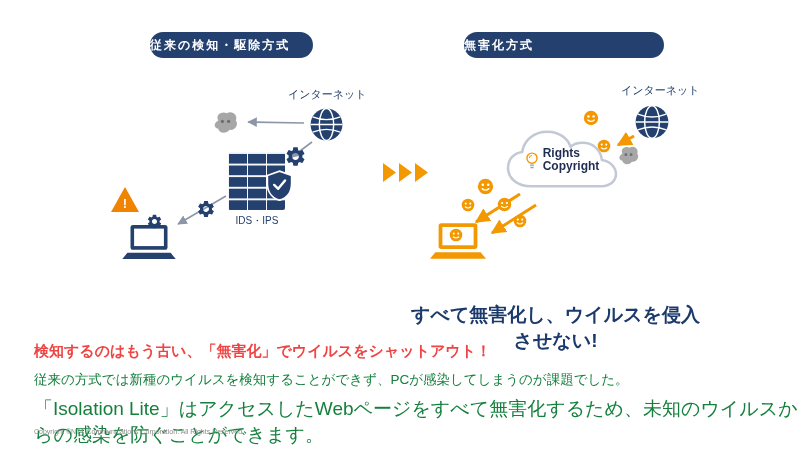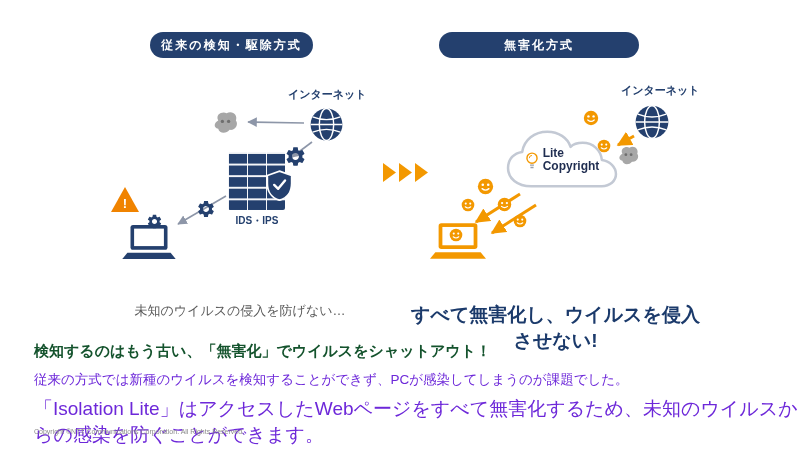--- a/index.html
+++ b/index.html
@@ -4,25 +4,25 @@
 <style>
   *{margin:0;padding:0;box-sizing:border-box}
   html,body{background:#fff}
   body{width:800px;height:450px;overflow:hidden;font-family:"Liberation Sans","DejaVu Sans",sans-serif}
   .stage{position:relative;width:800px;height:450px;background:#ffffff}
   svg.connectors{position:absolute;left:0;top:0;z-index:1;pointer-events:none}
   .icon{position:absolute;z-index:2;display:block}
   .z3{z-index:3}
 
   .badge{position:absolute;z-index:2;background:#24406e;color:#fff;border-radius:14px;
-         display:flex;align-items:center;justify-content:center;font-size:12px;font-weight:bold;letter-spacing:2px}
+         display:flex;align-items:center;font-size:12px;font-weight:bold;letter-spacing:2px}
   .b-left{left:150px;top:32px;width:163px;height:26px}
-  .b-right{left:439px;top:32px;width:200px;height:26px}
-
-  .navy-label{position:absolute;z-index:2;color:#24406e;font-weight:bold;font-size:11px}
+  .b-right{left:464px;top:32px;width:200px;height:26px}
+
+  .navy-label{position:absolute;z-index:2;color:#24406e;font-weight:normal;font-size:11px}
   .lbl-internet-l{left:288px;top:87px}
   .lbl-internet-r{left:621px;top:83px}
   .lbl-av{left:297px;top:173px;line-height:1.35}
   .lbl-ids{left:222px;top:214px;width:70px;text-align:center;font-size:10px}
 
   .globe-l{left:308px;top:106px;width:37px;height:37px}
   .globe-r{left:633px;top:103px;width:38px;height:38px}
   .blob-1{left:212px;top:110px;width:27px;height:25px}
   .blob-2{left:617px;top:145px;width:23px;height:21px}
   .gear{color:#24406e}
@@ -59,22 +59,22 @@
   .smiley-c{left:477px;top:178px;width:17px;height:17px}
   .smiley-d{left:461px;top:198px;width:14px;height:14px}
   .smiley-e{left:497px;top:197px;width:15px;height:15px}
   .smiley-f{left:513px;top:214px;width:14px;height:14px}
 
   .cloud{position:absolute;z-index:2;left:504px;top:126px;width:116px;height:70px}
   .cloud svg.cloud-bg{position:absolute;left:0;top:0;width:100%;height:100%}
   .cloud-content{position:absolute;left:0;right:0;top:21px;display:flex;justify-content:center;align-items:center;gap:4px}
   .menlo{font-size:12px;font-weight:bold;color:#1f2d50;line-height:1.1}
 
-  .desc{position:absolute;z-index:2;left:34px;color:#6d28d9}
-  .desc-heading{top:342px;font-size:15px;font-weight:bold;color:#14532d}
+  .desc{position:absolute;z-index:2;left:34px;color:#15803d}
+  .desc-heading{top:342px;font-size:15px;font-weight:bold;color:#ef4444}
   .desc-1{top:371px;font-size:13.5px}
   .desc-2{top:396px;font-size:19px}
   .copyright{top:428px;font-size:7px;color:#8a8a8a}
 
   .defs-hidden{position:absolute;width:0;height:0;overflow:hidden}
 </style>
 </head>
 <body>
 
 <div class="stage">
@@ -176,21 +176,20 @@
   <svg class="icon gear gear-2">
       <use href="#sym-gear"></use>
     </svg>
   <svg class="icon gear gear-3 z3">
       <use href="#sym-gear"></use>
     </svg>
   <svg class="icon laptop-l">
       <use href="#sym-laptop"></use>
     </svg>
 
-  <div class="caption caption-l">未知のウイルスの侵入を防げない…</div>
 
   <div class="chev chev-1"></div>
   <div class="chev chev-2"></div>
   <div class="chev chev-3"></div>
 
   <div class="navy-label lbl-internet-r">インターネット</div>
   <svg class="icon globe-r">
       <use href="#sym-globe"></use>
     </svg>
   <svg class="icon smiley-a">
@@ -205,21 +204,21 @@
 
   <div class="cloud">
     <svg class="cloud-bg" viewBox="0 0 115 66">
         <use href="#sym-cloud"></use>
       </svg>
     <div class="cloud-content">
       <svg width="14" height="19" viewBox="0 0 18 24">
           <use href="#sym-bulb"></use>
         </svg>
       <div class="menlo">
-        <div>Lite</div>
+        <div>Rights</div>
         <div>Copyright</div>
       </div>
     </div>
   </div>
 
   <svg class="icon smiley-c">
       <use href="#sym-smiley"></use>
     </svg>
   <svg class="icon smiley-d">
       <use href="#sym-smiley"></use>

